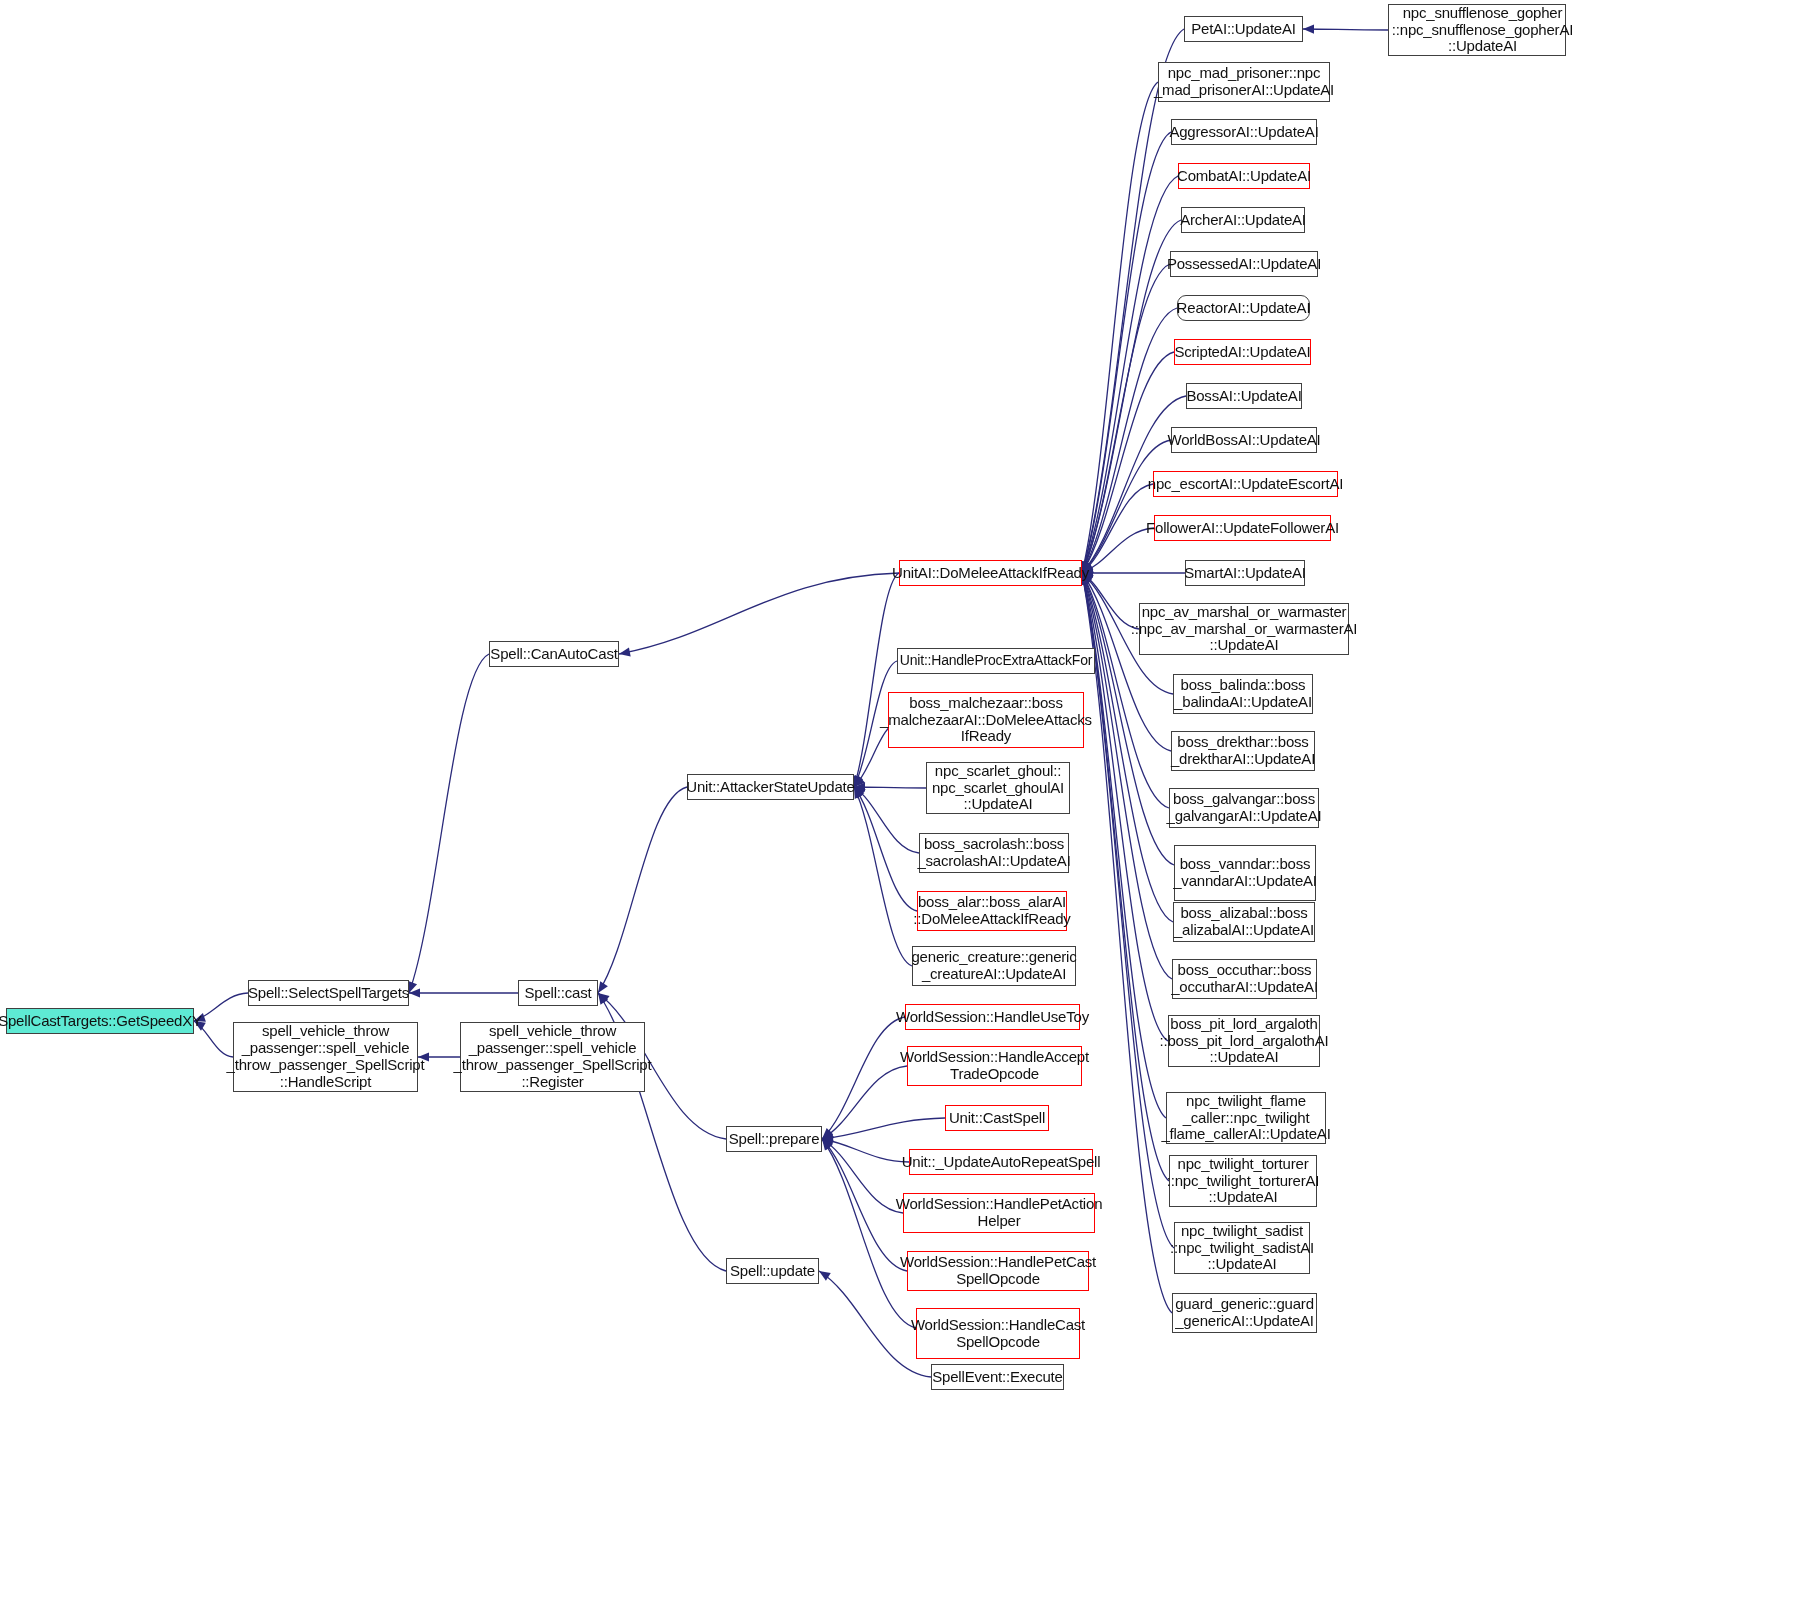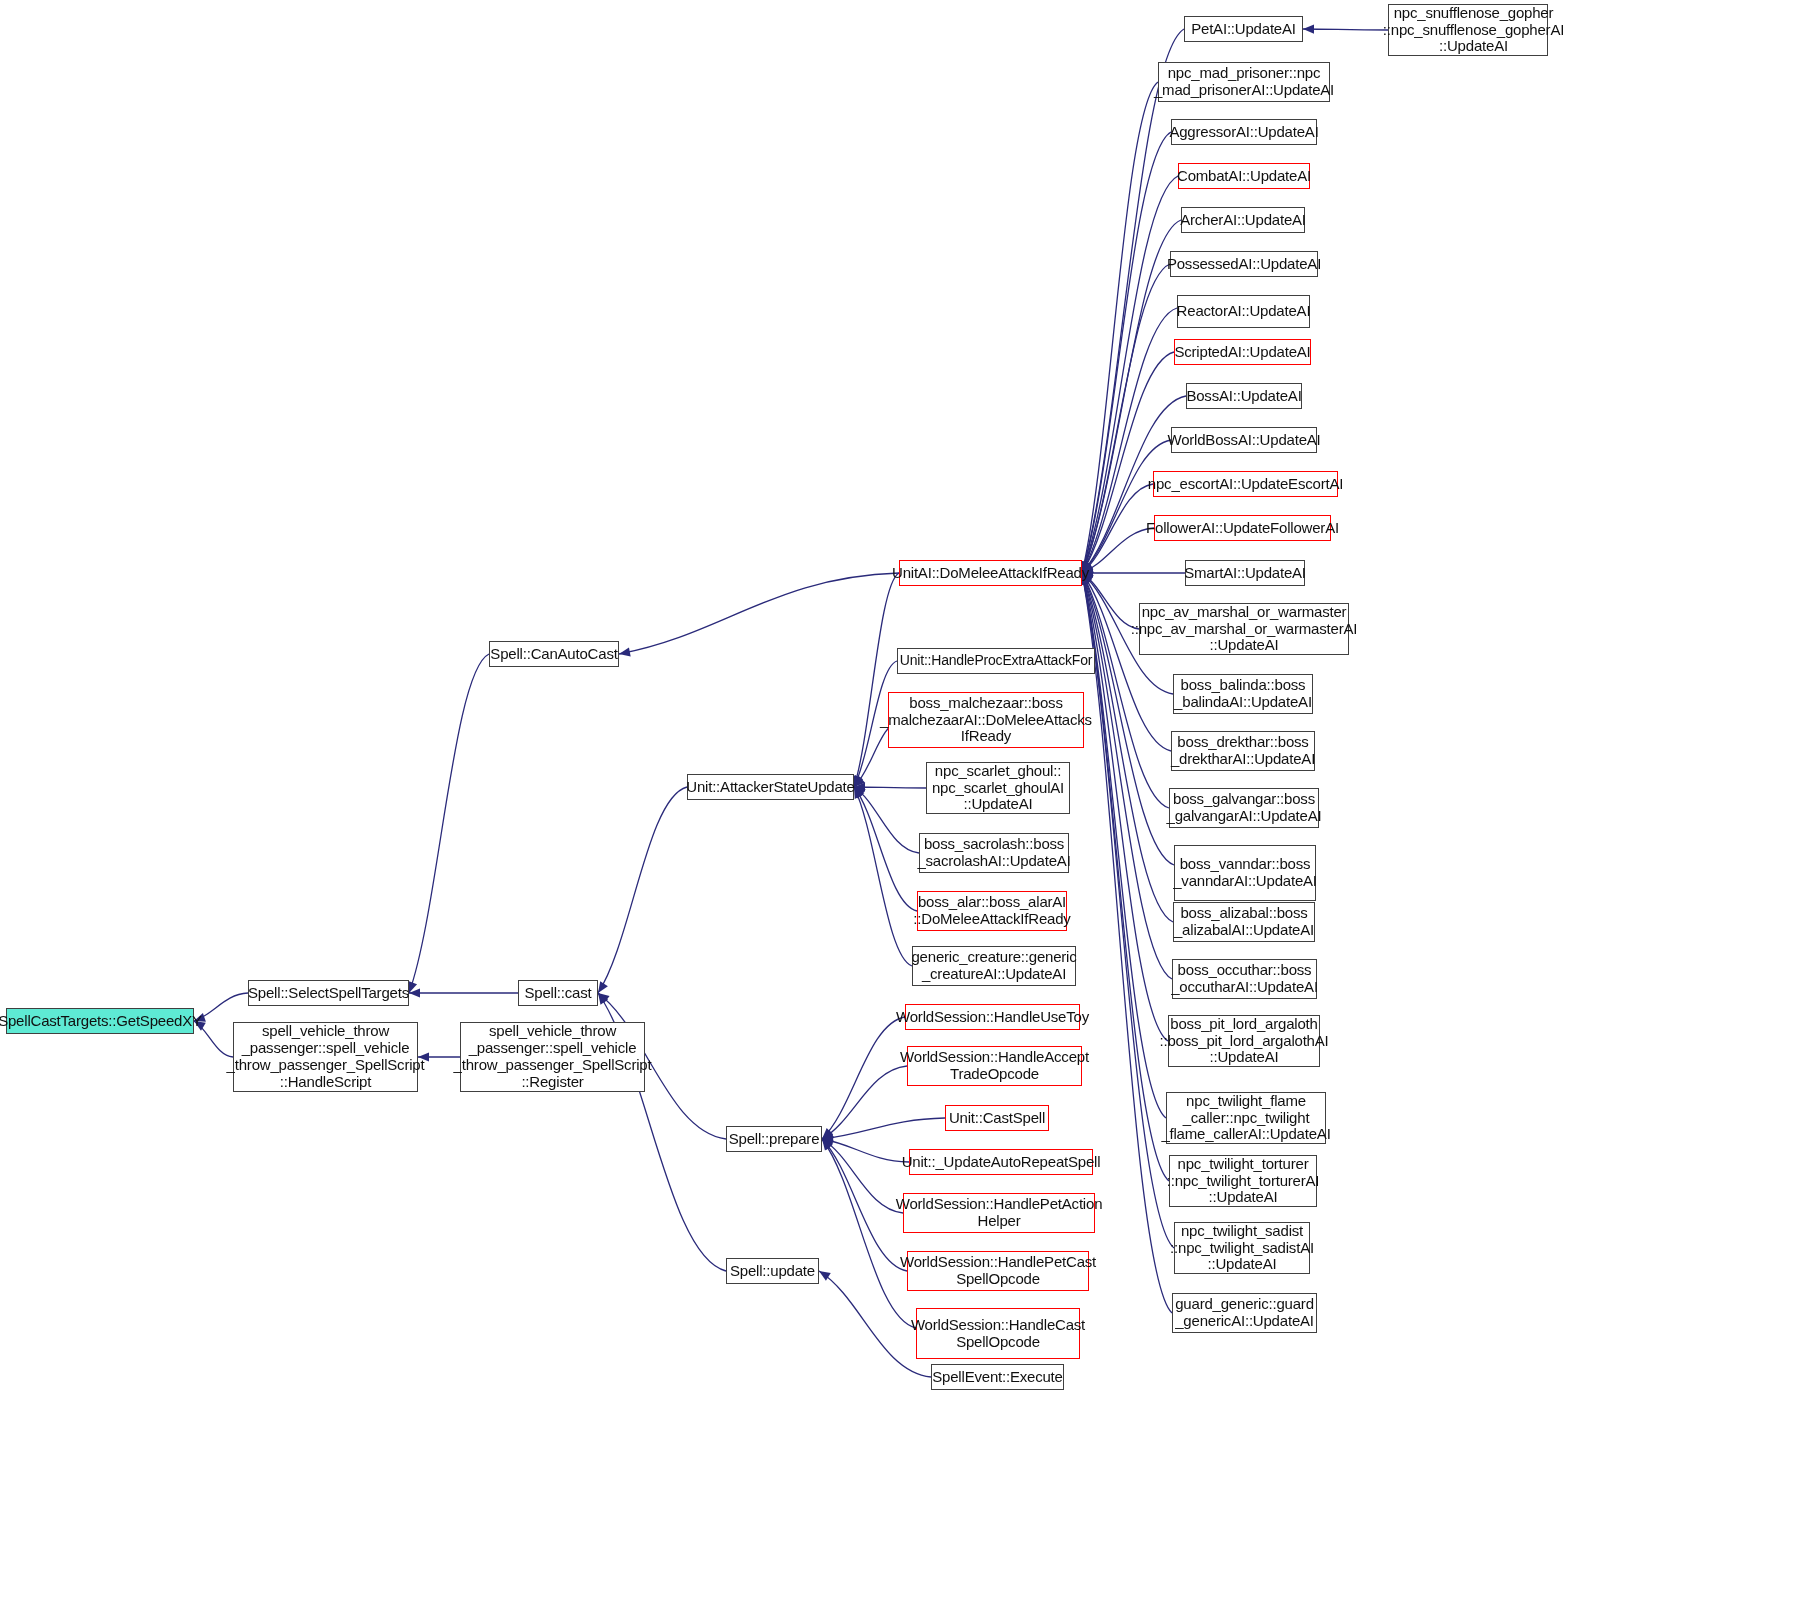--- a/index.html
+++ b/index.html
@@ -190,30 +190,30 @@
       <div class="node red" style="left: 945px; top: 1105px; width: 104px; height: 26px;">Unit::CastSpell</div>
       <div class="node red" style="left: 909px; top: 1149px; width: 184px; height: 26px;">Unit::_UpdateAutoRepeatSpell</div>
       <div class="node red" style="left: 903px; top: 1193px; width: 192px; height: 40px;">WorldSession::HandlePetAction
 Helper</div>
       <div class="node red" style="left: 907px; top: 1251px; width: 182px; height: 40px;">WorldSession::HandlePetCast
 SpellOpcode</div>
       <div class="node red" style="left: 916px; top: 1308px; width: 164px; height: 51px;">WorldSession::HandleCast
 SpellOpcode</div>
       <div class="node" style="left: 931px; top: 1364px; width: 133px; height: 26px;">SpellEvent::Execute</div>
       <div class="node" style="left: 1184px; top: 16px; width: 119px; height: 26px;">PetAI::UpdateAI</div>
-      <div class="node" style="left: 1388px; top: 4px; width: 160px; height: 52px; padding-left: 16px;">npc_snufflenose_gopher
+      <div class="node" style="left: 1388px; top: 4px; width: 178px; height: 52px; padding-left: 16px;">npc_snufflenose_gopher
 ::npc_snufflenose_gopherAI
 ::UpdateAI</div>
       <div class="node" style="left: 1158px; top: 62px; width: 172px; height: 40px;">npc_mad_prisoner::npc
 _mad_prisonerAI::UpdateAI</div>
       <div class="node" style="left: 1171px; top: 119px; width: 146px; height: 26px;">AggressorAI::UpdateAI</div>
       <div class="node red" style="left: 1178px; top: 163px; width: 132px; height: 26px;">CombatAI::UpdateAI</div>
       <div class="node" style="left: 1181px; top: 207px; width: 124px; height: 26px;">ArcherAI::UpdateAI</div>
       <div class="node" style="left: 1170px; top: 251px; width: 148px; height: 26px;">PossessedAI::UpdateAI</div>
-      <div class="node" style="left: 1177px; top: 295px; width: 133px; height: 33px;">ReactorAI::UpdateAI</div>
+      <div class="node" style="left: 1177px; top: 295px; width: 133px; height: 26px; border-radius: 9px;">ReactorAI::UpdateAI</div>
       <div class="node red" style="left: 1174px; top: 339px; width: 137px; height: 26px; text-align: right;">ScriptedAI::UpdateAI</div>
       <div class="node" style="left: 1186px; top: 383px; width: 116px; height: 26px;">BossAI::UpdateAI</div>
       <div class="node" style="left: 1171px; top: 427px; width: 146px; height: 26px;">WorldBossAI::UpdateAI</div>
       <div class="node red" style="left: 1153px; top: 471px; width: 185px; height: 26px;">npc_escortAI::UpdateEscortAI</div>
       <div class="node red" style="left: 1154px; top: 515px; width: 177px; height: 26px;">FollowerAI::UpdateFollowerAI</div>
       <div class="node" style="left: 1185px; top: 560px; width: 120px; height: 26px;">SmartAI::UpdateAI</div>
       <div class="node" style="left: 1139px; top: 603px; width: 210px; height: 52px;">npc_av_marshal_or_warmaster
 ::npc_av_marshal_or_warmasterAI
 ::UpdateAI</div>
       <div class="node" style="left: 1173px; top: 674px; width: 140px; height: 40px;">boss_balinda::boss

